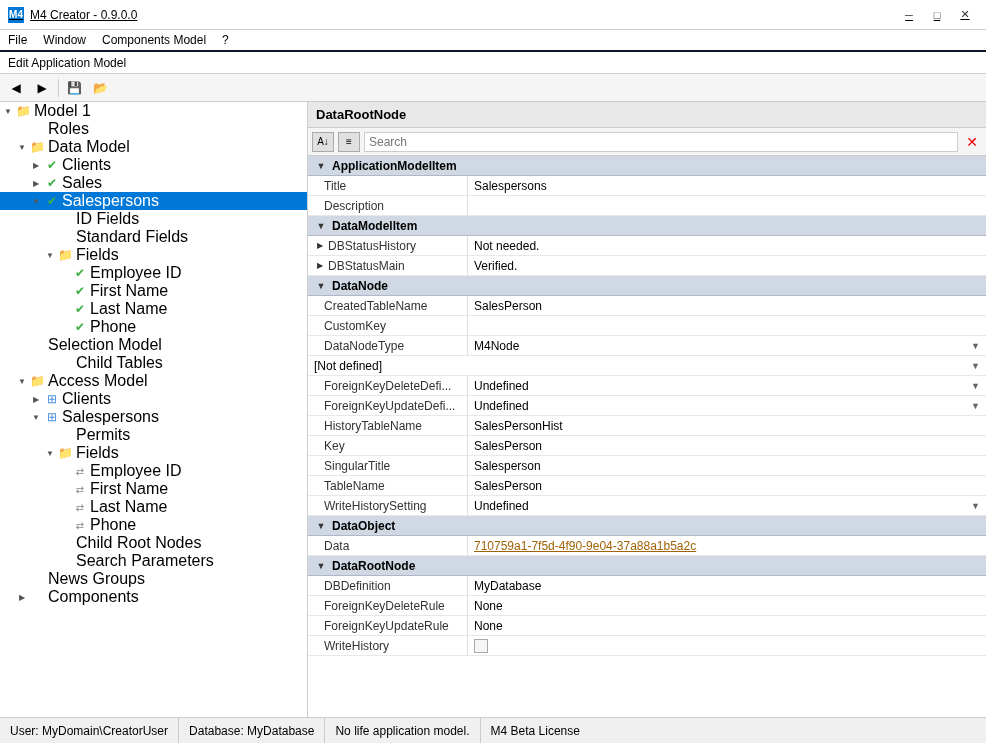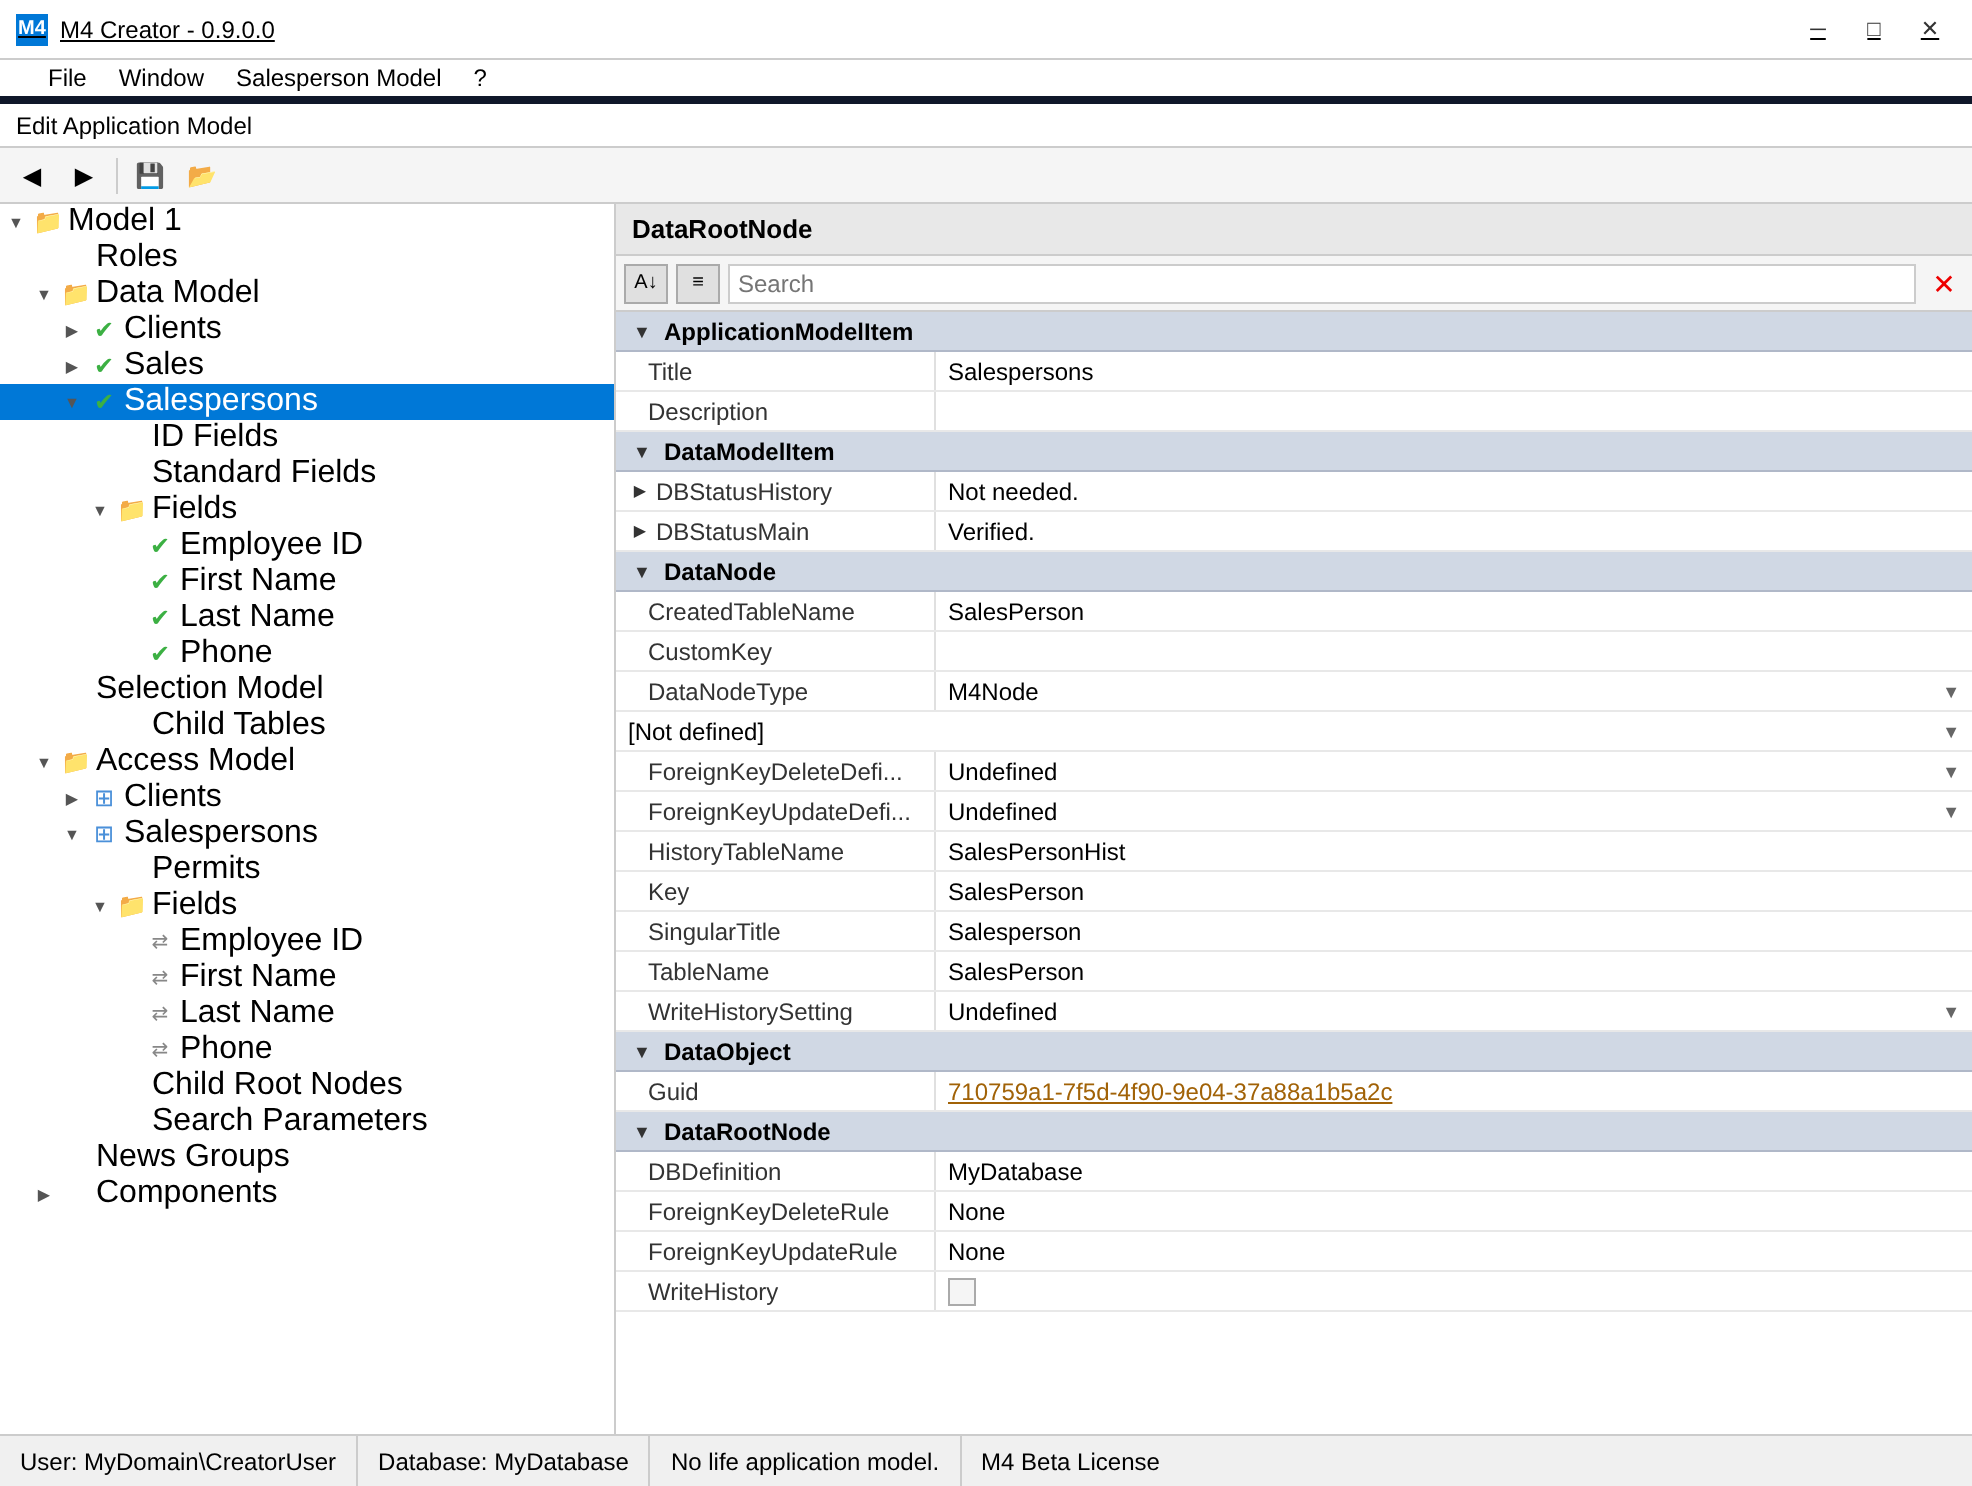--- a/index.html
+++ b/index.html
@@ -52,25 +52,25 @@
       display: flex;
       align-items: center;
       justify-content: center;
       font-size: 11px;
       color: #333;
     }
 
     
     .menu-bar {
       background: #fff;
-      border-bottom: 4px solid #0f172a;
+      border-bottom: 2px solid #0f172a;
       display: flex;
       align-items: center;
       height: 22px;
-      padding: 0 16px;
+      padding: 0 0;
     }
     .menu-item {
       padding: 2px 8px;
       cursor: pointer;
       font-size: 12px;
       height: 100%;
       display: flex;
       align-items: center;
     }
 
@@ -353,21 +353,21 @@
   <div class="win-controls">
     <button class="win-btn">─</button>
     <button class="win-btn">□</button>
     <button class="win-btn close">✕</button>
   </div>
 </div>
 
 <div class="menu-bar">
   <div class="menu-item">File</div>
   <div class="menu-item">Window</div>
-  <div class="menu-item">Salesperson Model</div>
+  <div class="menu-item">Components Model</div>
   <div class="menu-item">?</div>
 </div>
 
 <div class="edit-bar">
   <span>Edit Application Model</span>
 </div>
 
 <div class="toolbar">
   <button class="toolbar-btn" title="Back">◀</button>
   <button class="toolbar-btn" title="Forward">▶</button>
@@ -712,21 +712,21 @@
             <div class="prop-value dropdown">
               <span>Undefined</span>
               <span class="dropdown-arrow">▼</span>
             </div>
           </div>
           <div class="section-header">
             <span class="section-expand">▼</span>
             <span>DataObject</span>
           </div>
           <div class="prop-row">
-            <div class="prop-name">Guid</div>
+            <div class="prop-name">Data</div>
             <div class="prop-value grayed">710759a1-7f5d-4f90-9e04-37a88a1b5a2c</div>
           </div>
           <div class="section-header">
             <span class="section-expand">▼</span>
             <span>DataRootNode</span>
           </div>
           <div class="prop-row">
             <div class="prop-name">DBDefinition</div>
             <div class="prop-value">MyDatabase</div>
           </div>

